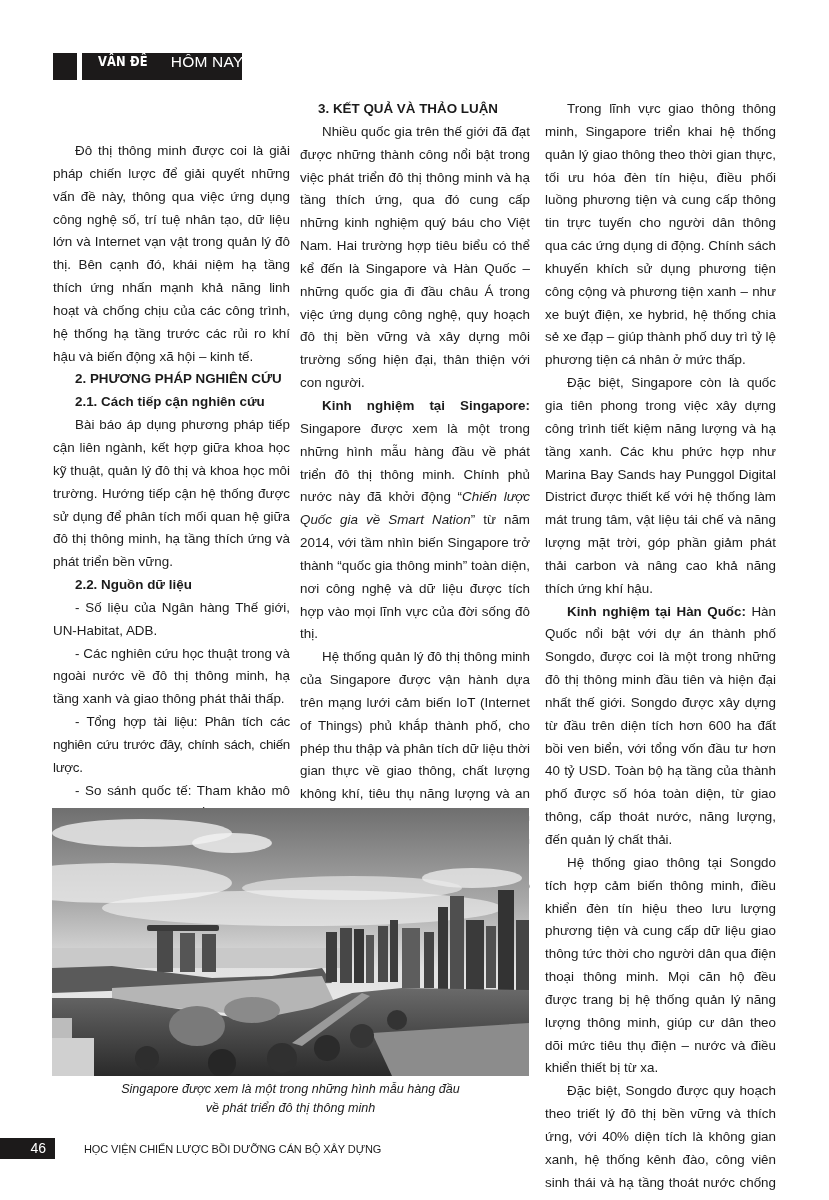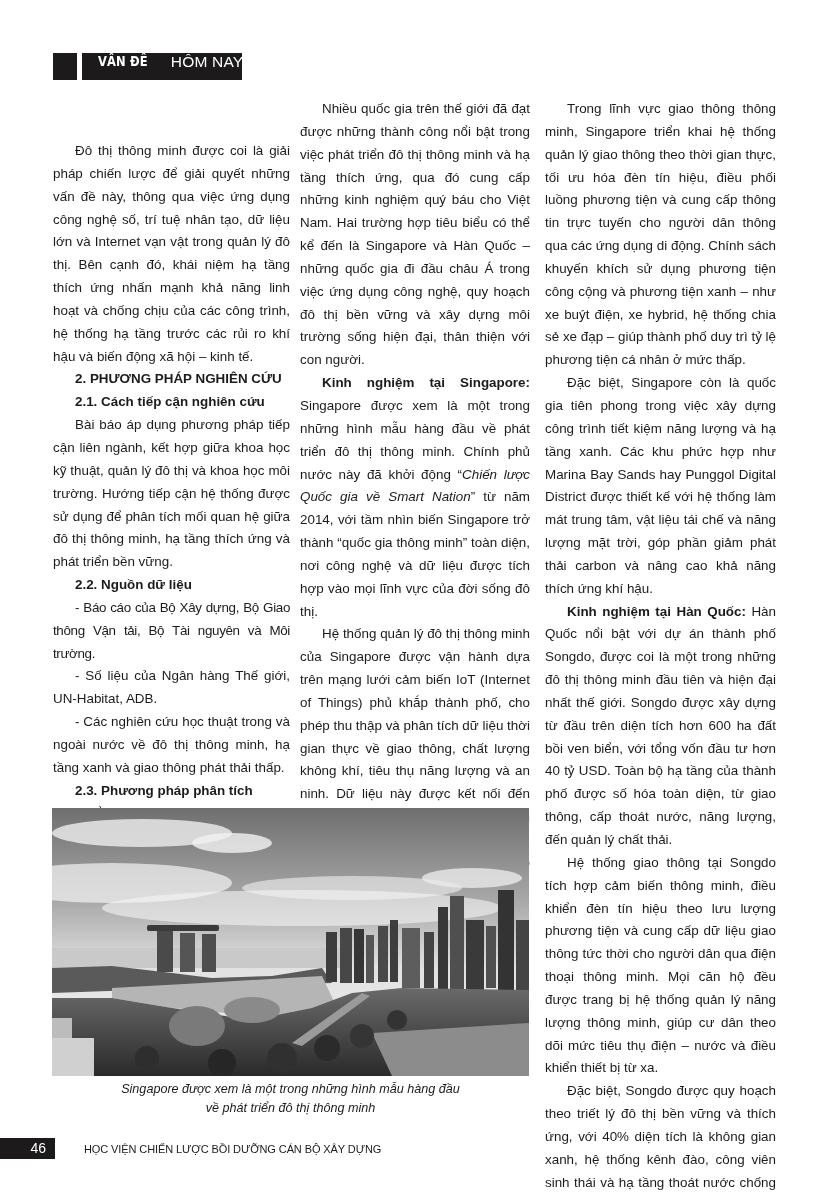--- a/index.html
+++ b/index.html
@@ -39,30 +39,29 @@
   <span class="hb-bold">VẤN ĐỀ</span>
   <span class="hb-light">HÔM NAY</span>
 </div>
 
 <div class="col col1">
   <p>Đô thị thông minh được coi là giải pháp chiến lược để giải quyết những vấn đề này, thông qua việc ứng dụng công nghệ số, trí tuệ nhân tạo, dữ liệu lớn và Internet vạn vật trong quản lý đô thị. Bên cạnh đó, khái niệm hạ tầng thích ứng nhấn mạnh khả năng linh hoạt và chống chịu của các công trình, hệ thống hạ tầng trước các rủi ro khí hậu và biến động xã hội – kinh tế.</p>
   <div class="h-sec">2. PHƯƠNG PHÁP NGHIÊN CỨU</div>
   <div class="h-sub">2.1. Cách tiếp cận nghiên cứu</div>
   <p>Bài báo áp dụng phương pháp tiếp cận liên ngành, kết hợp giữa khoa học kỹ thuật, quản lý đô thị và khoa học môi trường. Hướng tiếp cận hệ thống được sử dụng để phân tích mối quan hệ giữa đô thị thông minh, hạ tầng thích ứng và phát triển bền vững.</p>
   <div class="h-sub">2.2. Nguồn dữ liệu</div>
-  <p style="letter-spacing:-0.35px;">- Báo cáo của Bộ Xây dựng, Bộ Giao thông Vận tải, Bộ Tài nguyên và Môi trường.</p>
   <p>- Số liệu của Ngân hàng Thế giới, UN-Habitat, ADB.</p>
   <p>- Các nghiên cứu học thuật trong và ngoài nước về đô thị thông minh, hạ tầng xanh và giao thông phát thải thấp.</p>
-  <div class="h-sub">2.3. Phương pháp phân tích</div>
   <p style="letter-spacing:-0.3px;">- Tổng hợp tài liệu: Phân tích các nghiên cứu trước đây, chính sách, chiến lược.</p>
   <p>- So sánh quốc tế: Tham khảo mô hình Singapore, Hàn Quốc.</p>
   <p>- Định tính và định lượng: Đánh giá số liệu về đô thị hóa, phát thải, và nhu cầu hạ tầng.</p>
 </div>
 
 <div class="col col2">
+  <div class="h-sec" style="text-indent:18px;">3. KẾT QUẢ VÀ THẢO LUẬN</div>
   <p>Nhiều quốc gia trên thế giới đã đạt được những thành công nổi bật trong việc phát triển đô thị thông minh và hạ tầng thích ứng, qua đó cung cấp những kinh nghiệm quý báu cho Việt Nam. Hai trường hợp tiêu biểu có thể kể đến là Singapore và Hàn Quốc – những quốc gia đi đầu châu Á trong việc ứng dụng công nghệ, quy hoạch đô thị bền vững và xây dựng môi trường sống hiện đại, thân thiện với con người.</p>
   <p>
     <span class="lead">Kinh nghiệm tại Singapore:</span><span> Singapore được xem là một trong những hình mẫu hàng đầu về phát triển đô thị thông minh. Chính phủ nước này đã khởi động “</span><em>Chiến lược Quốc gia về Smart Nation</em><span>” từ năm 2014, với tầm nhìn biến Singapore trở thành “quốc gia thông minh” toàn diện, nơi công nghệ và dữ liệu được tích hợp vào mọi lĩnh vực của đời sống đô thị.</span>
   </p>
   <p>Hệ thống quản lý đô thị thông minh của Singapore được vận hành dựa trên mạng lưới cảm biến IoT (Internet of Things) phủ khắp thành phố, cho phép thu thập và phân tích dữ liệu thời gian thực về giao thông, chất lượng không khí, tiêu thụ năng lượng và an ninh. Dữ liệu này được kết nối đến Trung tâm điều hành đô thị, giúp chính quyền ra quyết định nhanh chóng, chính xác trong quản lý và ứng phó khẩn cấp.</p>
 </div>
 
 <div class="col col3">
   <p>Trong lĩnh vực giao thông thông minh, Singapore triển khai hệ thống quản lý giao thông theo thời gian thực, tối ưu hóa đèn tín hiệu, điều phối luồng phương tiện và cung cấp thông tin trực tuyến cho người dân thông qua các ứng dụng di động. Chính sách khuyến khích sử dụng phương tiện công cộng và phương tiện xanh – như xe buýt điện, xe hybrid, hệ thống chia sẻ xe đạp – giúp thành phố duy trì tỷ lệ phương tiện cá nhân ở mức thấp.</p>
   <p>Đặc biệt, Singapore còn là quốc gia tiên phong trong việc xây dựng công trình tiết kiệm năng lượng và hạ tầng xanh. Các khu phức hợp như Marina Bay Sands hay Punggol Digital District được thiết kế với hệ thống làm mát trung tâm, vật liệu tái chế và năng lượng mặt trời, góp phần giảm phát thải carbon và nâng cao khả năng thích ứng khí hậu.</p>

